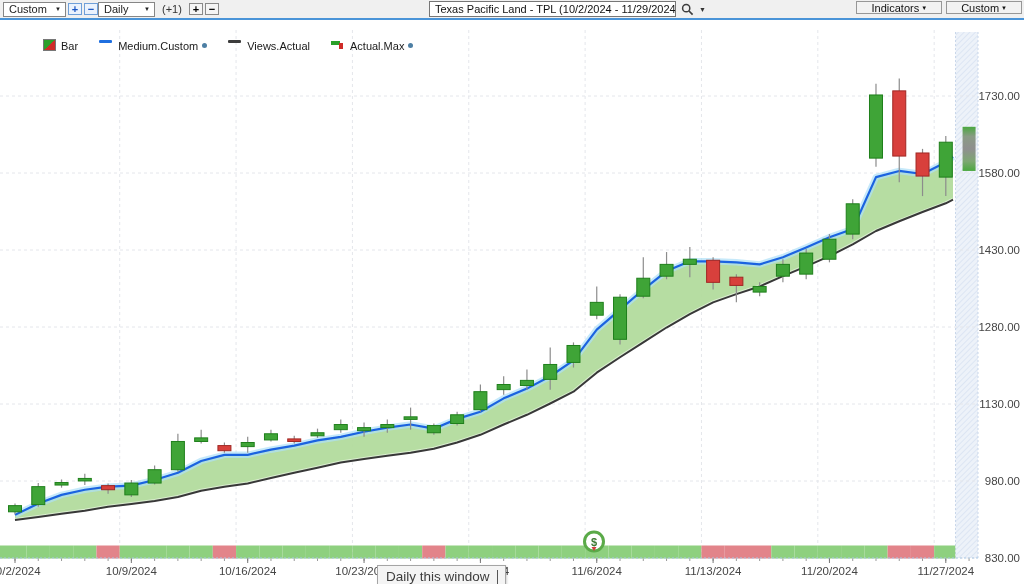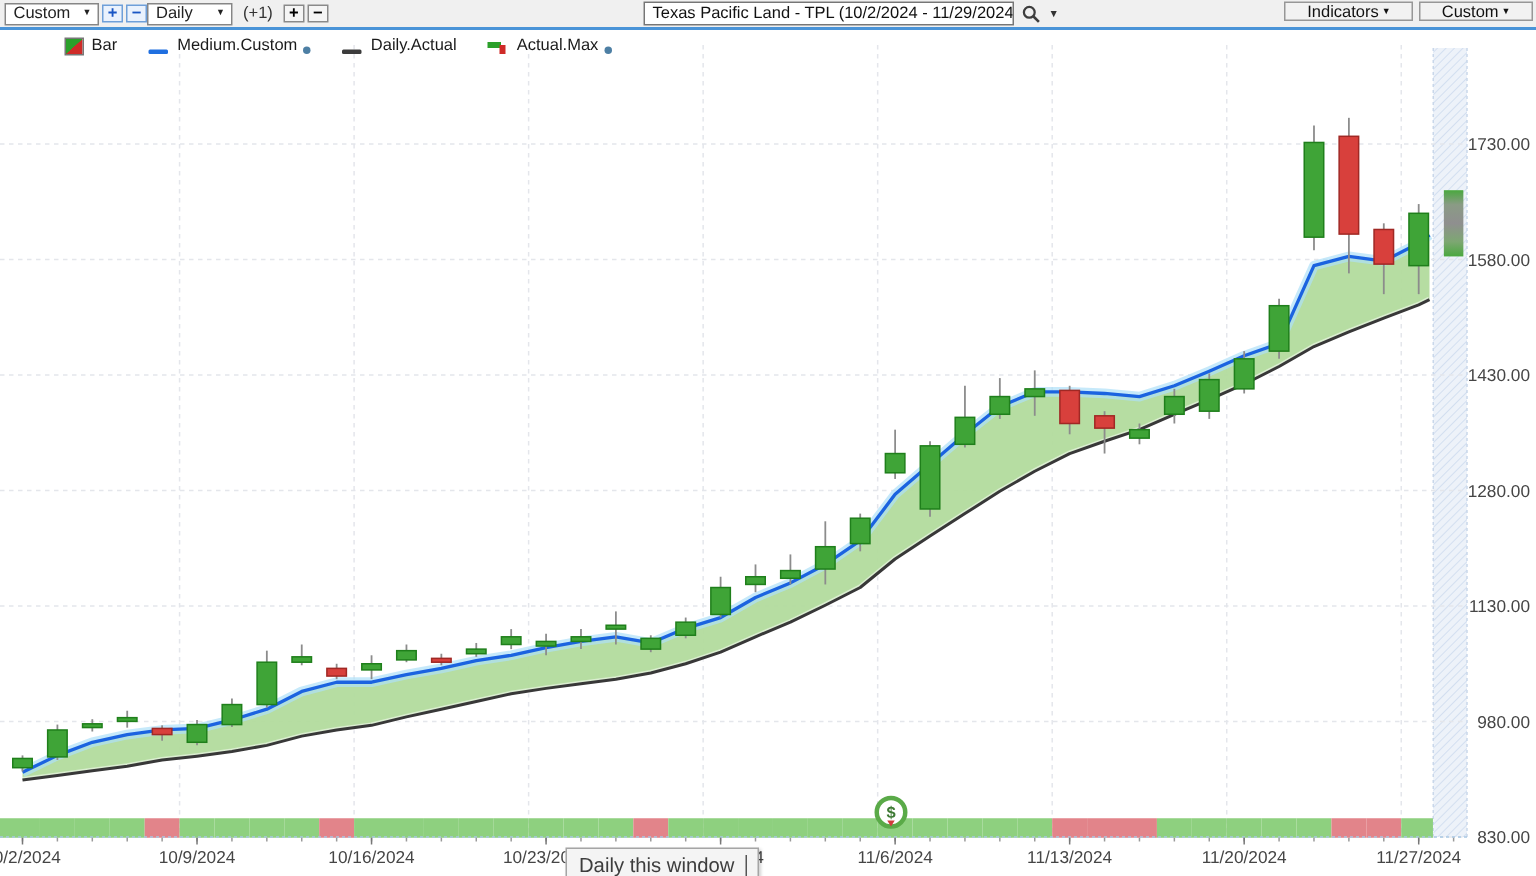--- a/index.html
+++ b/index.html
@@ -24,21 +24,21 @@
   .search-btn{margin-left:5px;display:inline-flex;align-items:center;}
   .search-caret{font-size:7px;color:#333;margin-left:5px;}
   .right-group{position:absolute;right:2px;top:1px;display:flex;align-items:center;}
   .tb-btn2{border:1px solid #979797;background:#f2f2f2;height:13px;padding:0 14px;font-size:11px;
            display:inline-flex;align-items:center;margin-left:4px;color:#111;cursor:default;}
   .tb-btn2 .caret{font-size:6px;margin-left:2px;}
   .blue-rule{position:absolute;top:18px;left:0;width:1024px;height:2px;background:#4a94d8;z-index:19;}
   
   .legend{position:absolute;top:24px;left:44px;display:flex;align-items:center;font-size:11px;
           color:#1a1a1a;z-index:6;}
-  .legend .item{display:flex;align-items:flex-end;margin-right:21px;}
+  .legend .item{display:flex;align-items:flex-start;margin-right:21px;margin-top:16px;}
   .legend .swatch{margin-right:6px;}
   .sw-bar{width:11px;height:10px;background:linear-gradient(to bottom right,#2ba02a 49%,#cf2b28 51%);
           outline:1px solid #777;}
   .sw-line-blue{width:13px;height:3px;background:#1f6fe0;border-radius:1px;}
   .sw-line-dark{width:13px;height:3px;background:#3c3c3c;border-radius:1px;}
   .sw-neuralx{position:relative;width:13px;height:9px;}
   .sw-neuralx .g{position:absolute;left:0;top:1px;width:9px;height:4px;background:#2ba02a;}
   .sw-neuralx .r{position:absolute;left:8px;top:3px;width:4px;height:6px;background:#cf2b28;}
   .legend .dot{width:5px;height:5px;border-radius:50%;background:#4d7fa4;margin-left:4px;margin-top:3px;}
   
@@ -99,21 +99,21 @@
       <span class="swatch sw-bar"></span>
       <span>Bar</span>
     </div>
     <div class="item">
       <span class="swatch sw-line-blue"></span>
       <span>Medium.Custom</span>
       <span class="dot"></span>
     </div>
     <div class="item">
       <span class="swatch sw-line-dark"></span>
-      <span>Daily.Actual</span>
+      <span>Views.Actual</span>
     </div>
     <div class="item">
       <span class="swatch sw-neuralx">
         <span class="g"></span>
           <span class="r"></span>
       </span>
       <span>Actual.Max</span>
       <span class="dot"></span>
     </div>
   </div>

